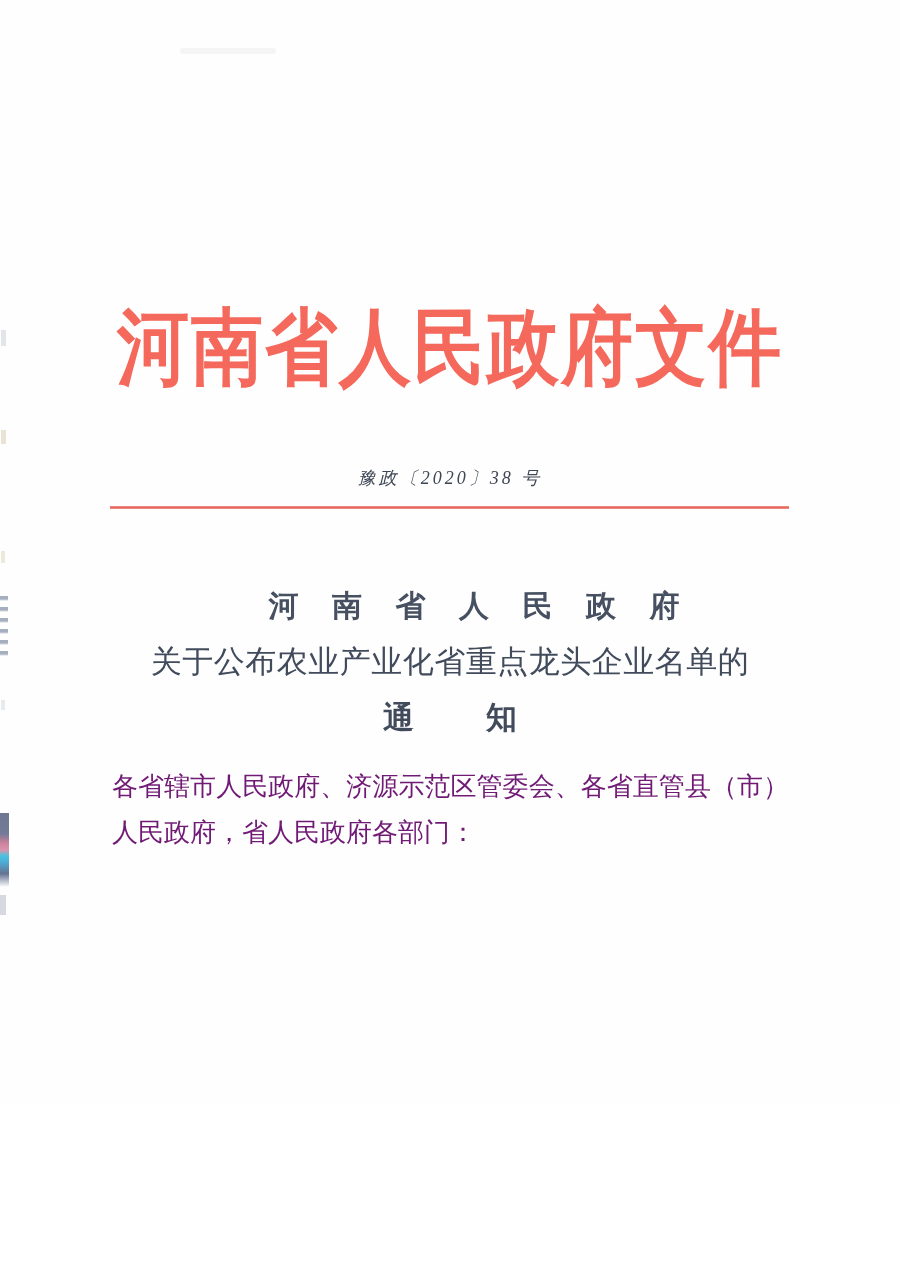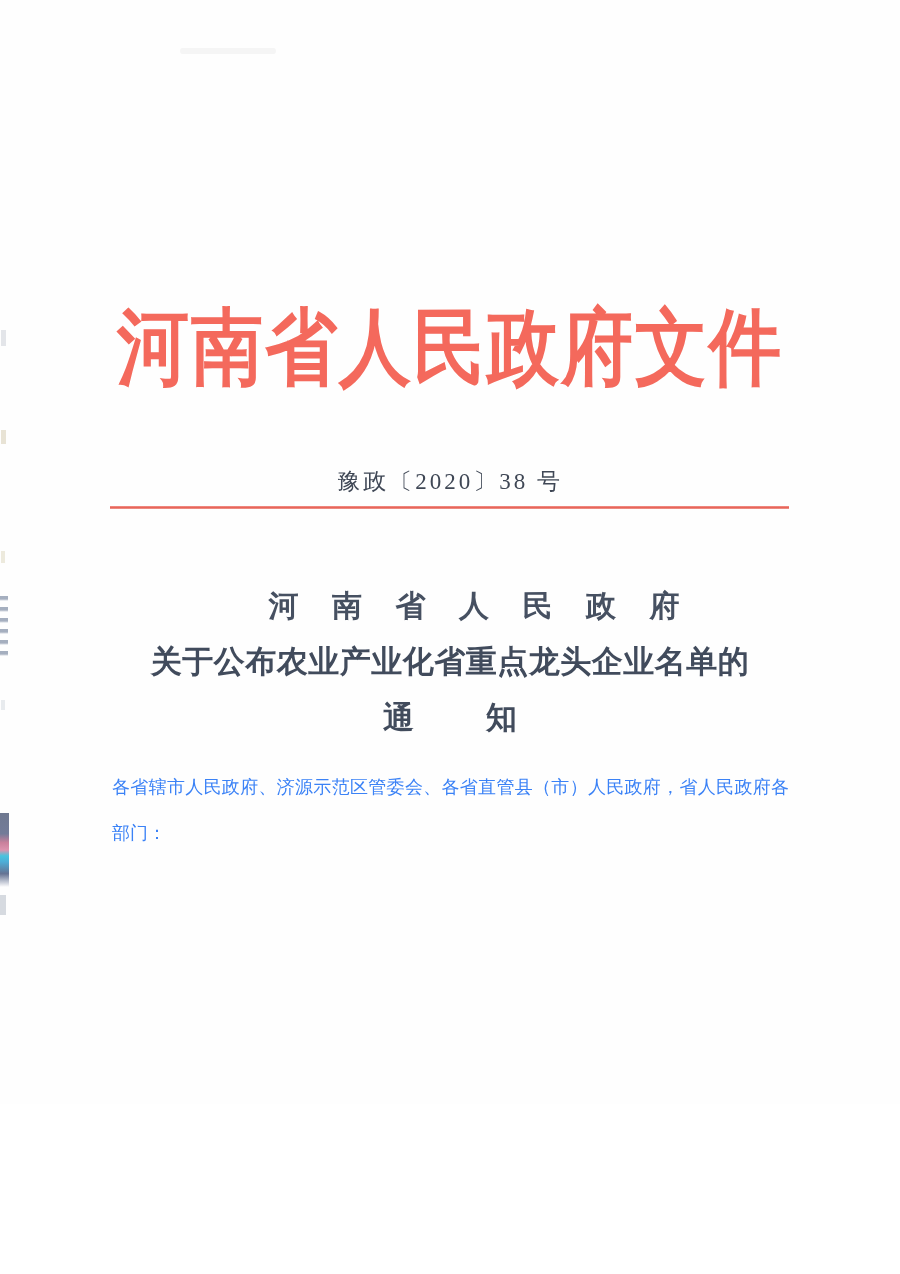--- a/index.html
+++ b/index.html
@@ -25,23 +25,24 @@
     transform: scaleY(1.16);
     transform-origin: top center;
     white-space: nowrap;
   }
 
   
   .doc-number {
     position: absolute;
     top: 466px; left: 0; right: 0;
     text-align: center;
-    font-size: 23px;
+    font-size: 18px;
     letter-spacing: 3px;
     color: #3f4755;
+    font-style: italic;
   }
 
   
   .red-rule {
     position: absolute;
     top: 506px; left: 110px;
     width: 679px; height: 3px;
     background: linear-gradient(to bottom, #f2968e 0%, #e76055 55%, #f0a29a 100%);
   }
 
@@ -56,45 +57,45 @@
     text-indent: 13px;
     color: #465061;
     white-space: nowrap;
     margin-left: 48px;
   }
   .title-line2 {
     position: absolute;
     top: 641px; left: 0; right: 0;
     text-align: center;
     font-size: 31px;
-    font-weight: bold;
+    font-weight: normal;
     letter-spacing: 0.5px;
     color: #414b5c;
     white-space: nowrap;
   }
   .title-line3 {
     position: absolute;
     top: 697px; left: 0; right: 0;
     display: flex;
     justify-content: center;
     gap: 72px;
     font-size: 31px;
     font-weight: bold;
     color: #414b5c;
   }
 
   
   .body-text {
     position: absolute;
     top: 764px; left: 112px;
     width: 677px;
-    font-size: 18px;
+    font-size: 26px;
     line-height: 46px;
     text-align: justify;
-    color: #3b82f6;
+    color: #701a75;
   }
   .body-text p { margin: 0; }
   .body-text p.indent { text-indent: 2em; }
 
   
   .page-number {
     position: absolute;
     top: 1131px; left: 662px;
     font-size: 23px;
     letter-spacing: 4px;

